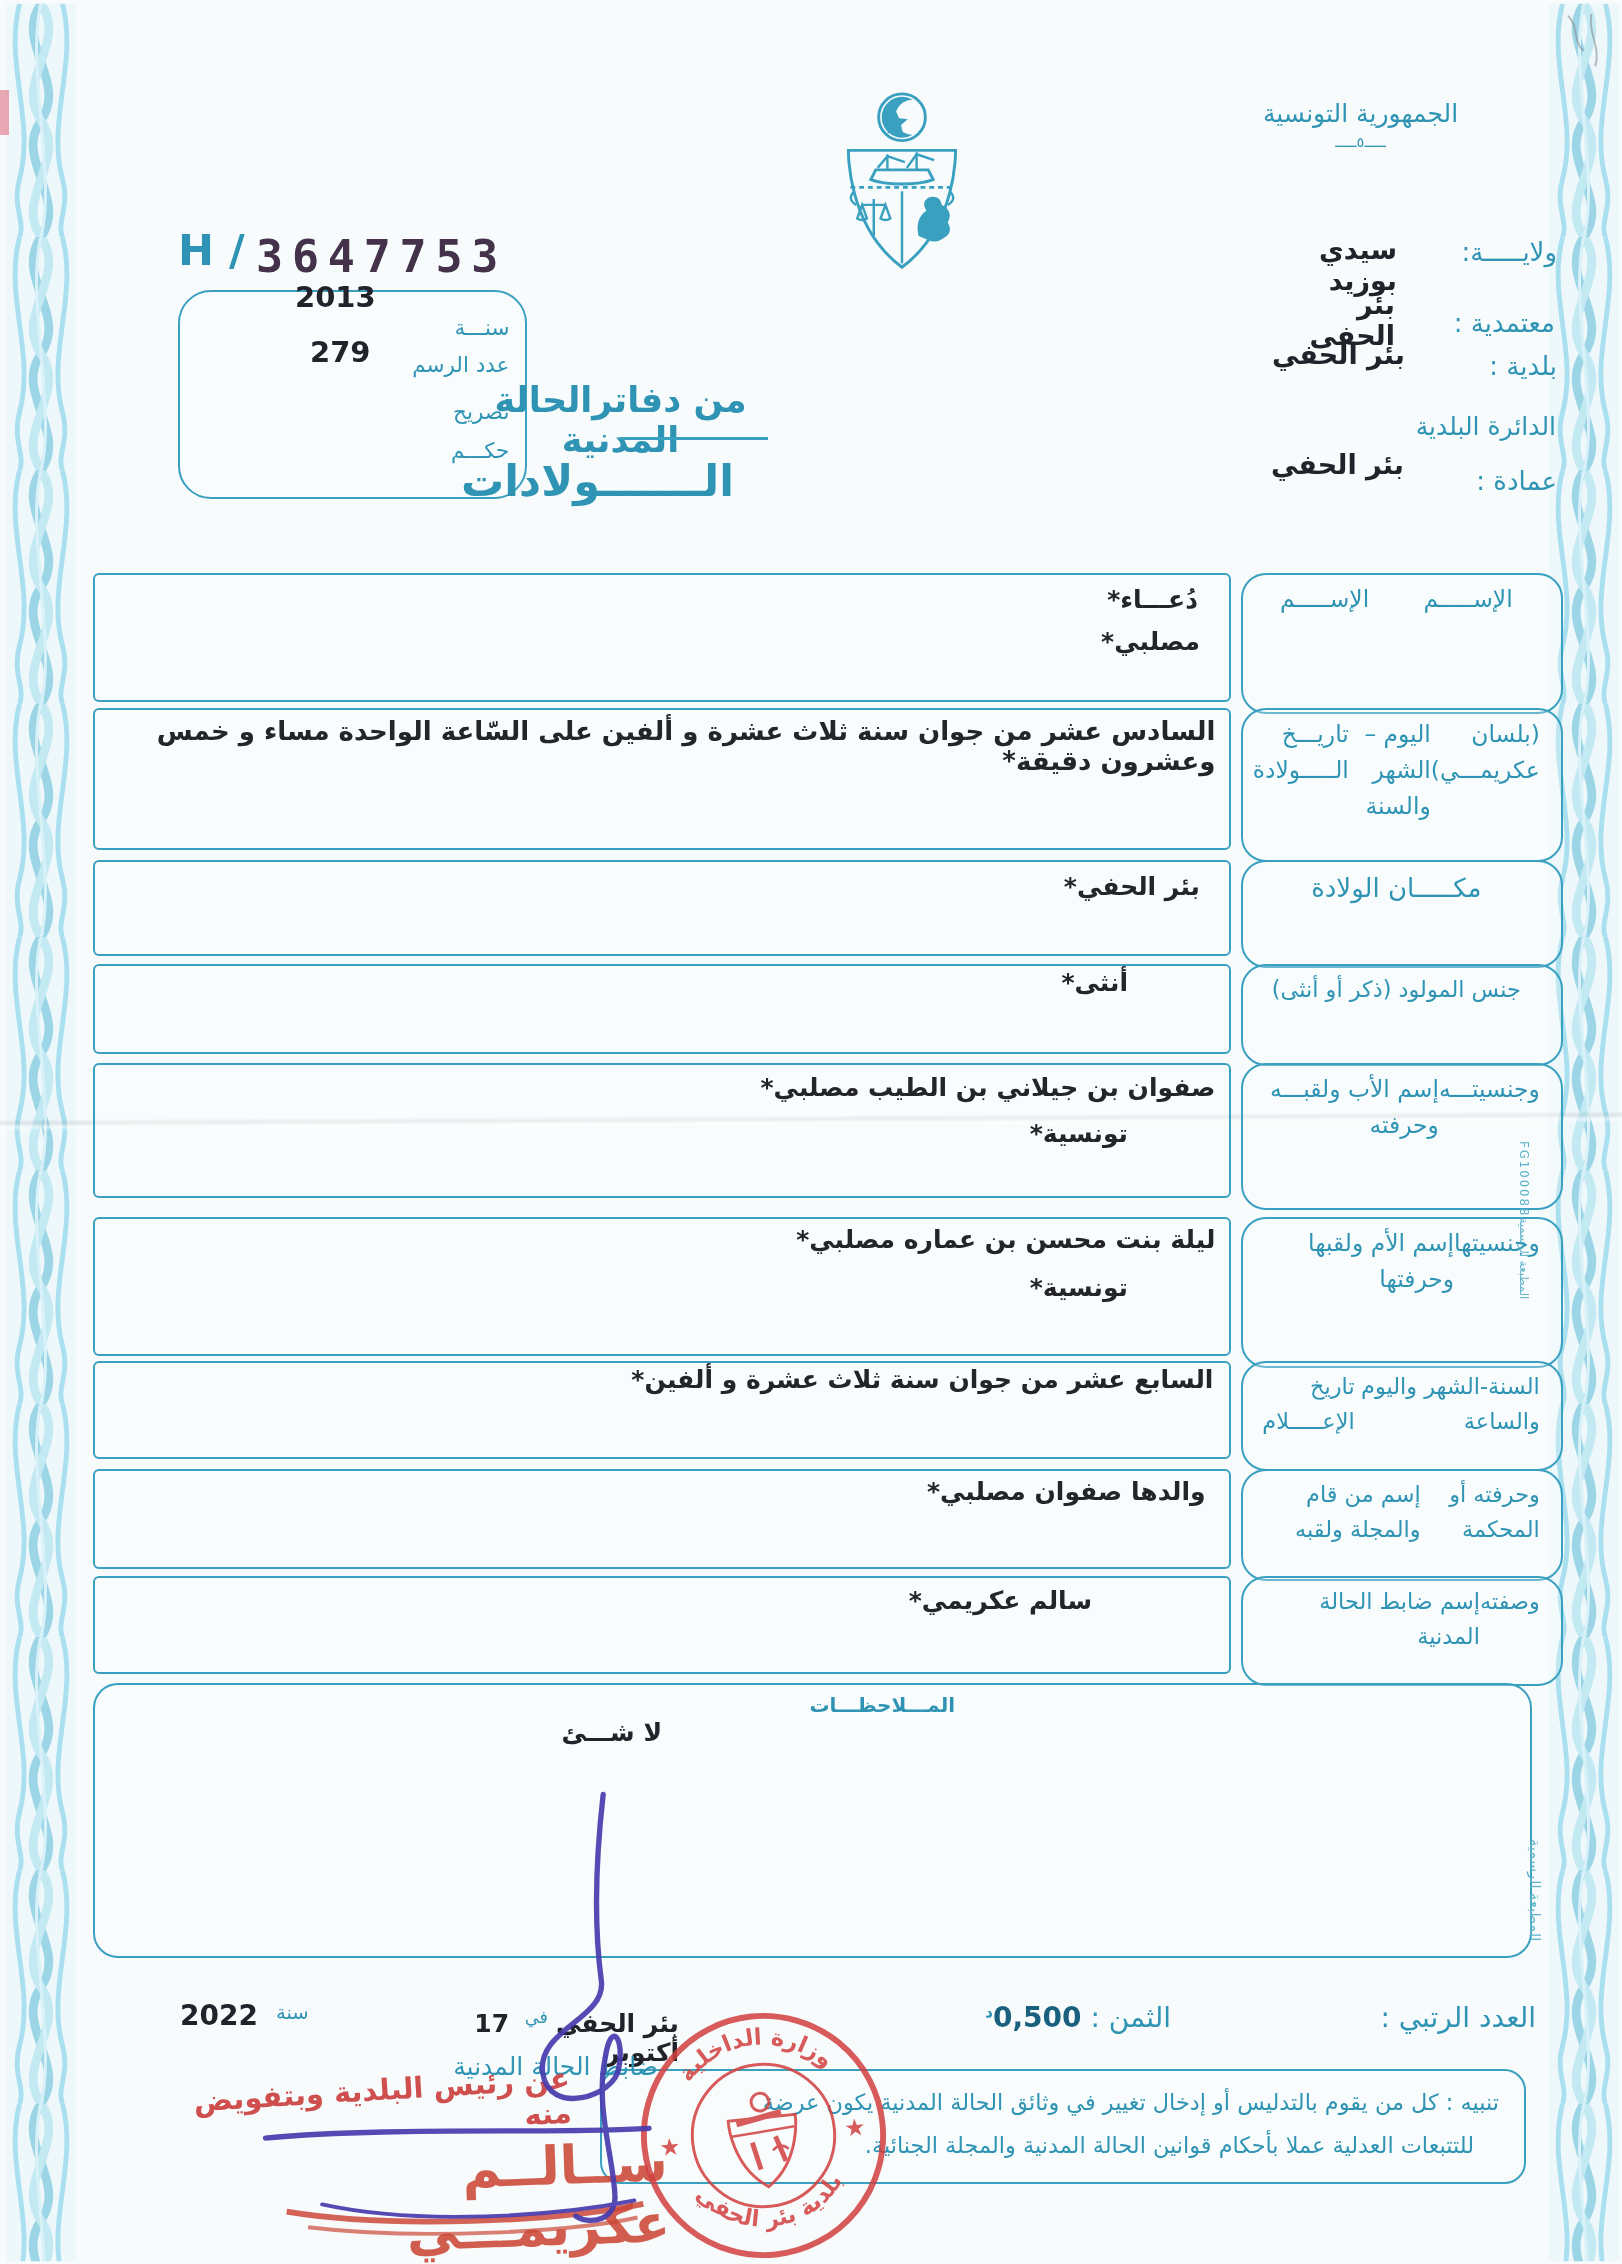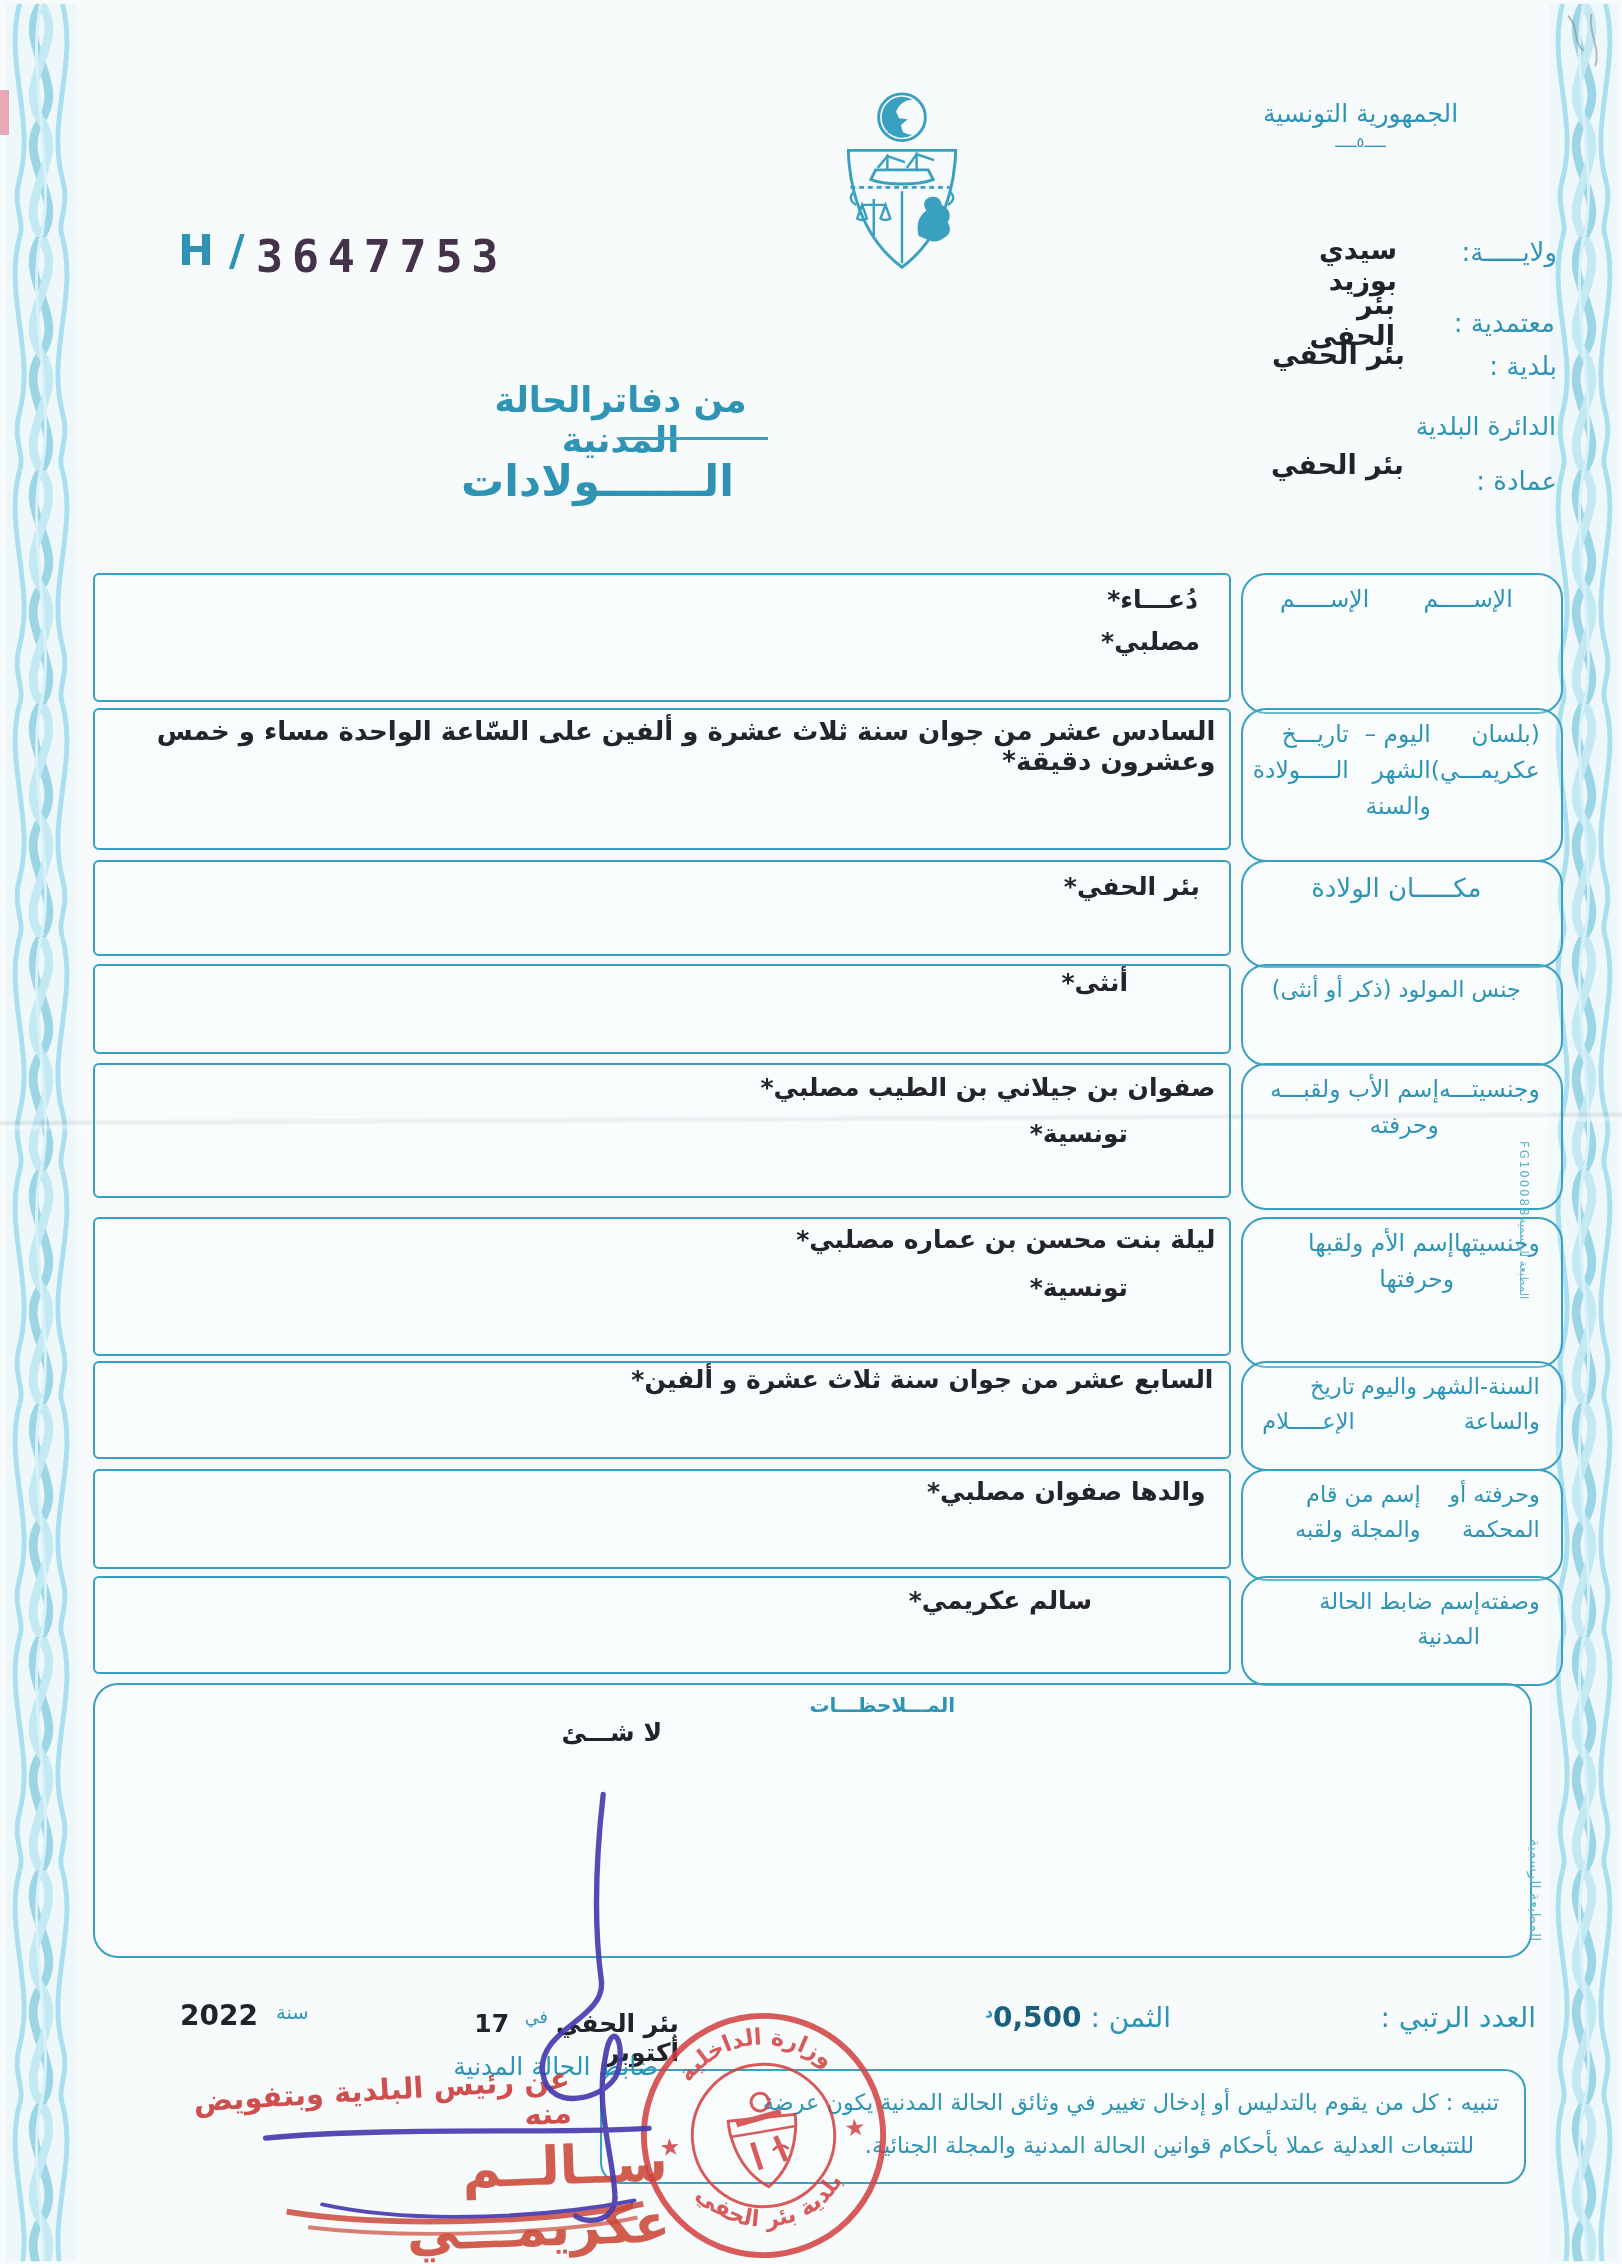--- a/index.html
+++ b/index.html
@@ -51,20 +51,28 @@
 
   <svg class="abs" style="left:1558px;top:7.8px" width="59" height="68" viewBox="0 0 60 70">
     <path d="M10,8 C22,20 14,34 26,44 M34,6 C30,26 44,40 38,60" stroke="#8a8f94" stroke-width="2" fill="none" opacity=".6"></path>
   </svg>
 
   <div class="crease" style="top:1115px;transform:rotate(-.3deg)"></div>
 
   <div class="abs teal" style="left:178px;top:225px;font-size:43px;font-weight:bold">H /</div>
   <div class="abs" style="left:256px;top:230px;font-size:45px;font-family:'DejaVu Sans Mono',monospace;letter-spacing:8.8px;color:#43324a;font-weight:bold">3647753</div>
 
+  <div class="abs box" style="left:178px;top:290px;width:345px;height:205px;border-radius:33px">
+    <div class="abs ink" style="left:115px;top:-11.7px;font-size:29px">2013</div>
+    <div class="abs teal rtl" style="right:15.6px;top:23.4px;font-size:21.5px">سنـــة</div>
+    <div class="abs ink" style="left:130px;top:43px;font-size:29px">279</div>
+    <div class="abs teal rtl" style="right:15.6px;top:60px;font-size:21.5px">عدد الرسم</div>
+    <div class="abs teal rtl" style="right:15.6px;top:107px;font-size:21.5px">تصريح</div>
+    <div class="abs teal rtl" style="right:15.6px;top:146px;font-size:21.5px">حكـــم</div>
+  </div>
 
   <svg class="abs" style="left:827px;top:90px" width="150" height="185" viewBox="0 0 154 190">
     <g stroke="#3aa0c0" fill="none" stroke-width="3">
       <circle cx="77" cy="28" r="24"></circle>
       <path d="M88,10 A21,21 0 1 0 88,46 A16,16 0 1 1 88,10" fill="#3aa0c0" stroke="none"></path>
       <path d="M70,20 l4,9 9,1 -7,6 2,9 -8,-5 -8,5 2,-9 -7,-6 9,-1 z" fill="#3aa0c0" stroke="none"></path>
       <path d="M22,62 L132,62 C132,62 134,140 77,182 C20,140 22,62 22,62 Z"></path>
       <path d="M24,100 L130,100" stroke-dasharray="5,4"></path>
       <path d="M45,92 C60,98 94,98 109,92 L104,82 L50,82 Z"></path>
       <path d="M62,82 L62,66 M92,82 L92,64 M62,68 L80,74 M92,66 L110,72" stroke-width="2.5"></path>

